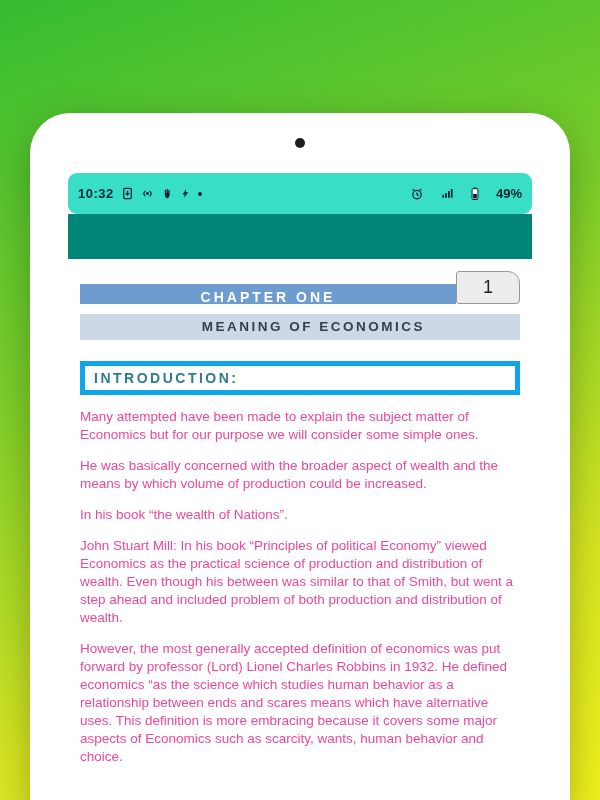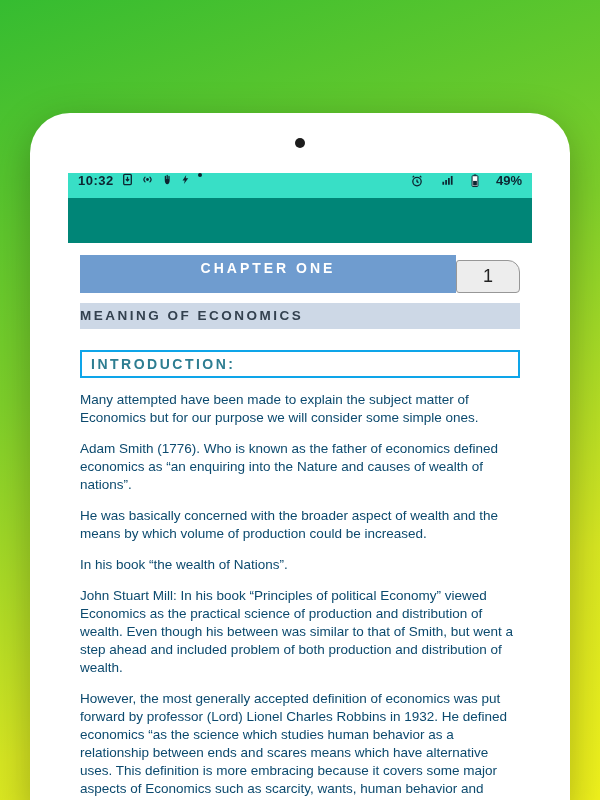--- a/index.html
+++ b/index.html
@@ -7,45 +7,45 @@
   .bg{position:absolute;inset:0;
     background:linear-gradient(160deg,#35bc31 0%,#7ecf2a 40%,#d7e622 75%,#f0f21c 100%);}
   .tablet{position:absolute;left:30px;top:113px;width:540px;height:700px;
     background:#ffffff;border-radius:40px 40px 0 0;
     box-shadow:0 12px 40px rgba(0,0,0,.28);}
   .camera{position:absolute;top:25px;left:50%;transform:translateX(-50%);
     width:10px;height:10px;border-radius:50%;background:#1c1c1c;}
   .screen{position:absolute;left:38px;right:38px;top:60px;bottom:0;
     background:#ffffff;overflow:hidden;}
   
-  .statusbar{height:25px;background:#38dfc6;display:flex;align-items:flex-start;
-    gap:7px;padding:0 10px;color:#0d2531;}
+  .statusbar{height:41px;background:#38dfc6;display:flex;align-items:center;
+    gap:7px;padding:0 10px;color:#0d2531;border-radius:9px;}
   .statusbar .time{font-size:13px;font-weight:700;letter-spacing:.5px;}
   .sicon{display:inline-flex;align-items:center;color:#0d2531;}
   .sicon svg{display:block;}
   .dot-icon{width:4px;height:4px;border-radius:50%;background:#0d2531;}
   .right-group{margin-left:auto;display:flex;align-items:center;gap:16px;}
   .batt-pct{font-size:13px;font-weight:700;}
   
   .appbar{height:45px;background:#008577;}
   
   .content{padding:12px 12px 0 12px;}
   .chapter-row{display:flex;align-items:flex-end;}
-  .chapter-banner{flex:1;height:38px;line-height:26px;background:#6f9ccf;
+  .chapter-banner{flex:1;height:20px;line-height:26px;background:#6f9ccf;
     color:#ffffff;text-align:center;font-weight:700;font-size:14px;
     letter-spacing:3px;}
   .page-tab{width:64px;height:33px;background:#ededed;border:1px solid #979797;
     border-radius:3px 12px 4px 3px;display:flex;align-items:center;
     justify-content:center;font-size:18px;color:#222;box-sizing:border-box;}
   .title-banner{margin-top:10px;height:26px;line-height:26px;background:#cdd8e6;
-    color:#33414f;text-align:left;font-weight:700;font-size:13.5px;
-    letter-spacing:2.5px;}
-  .section-heading{margin-top:21px;border:2px solid #0ea5e9;color:#2d7d91;
+    color:#33414f;text-align:center;font-weight:700;font-size:13.5px;
+    letter-spacing:2.5px;padding-left:27px;}
+  .section-heading{margin-top:21px;border:5px solid #0ea5e9;color:#2d7d91;
     font-weight:700;font-size:14px;letter-spacing:2.5px;padding:4px 9px;}
-  .body-text p{font-size:13.5px;line-height:18px;color:#0c4a6e;margin:13px 0;}
+  .body-text p{font-size:13.5px;line-height:18px;color:#ec4899;margin:13px 0;}
 </style>
 </head>
 <body>
 
 <div class="bg">
   <div class="tablet">
     <div class="camera"></div>
 
     <div class="screen">
 
@@ -108,21 +108,20 @@
           <div class="chapter-banner">CHAPTER ONE</div>
           <div class="page-tab">1</div>
         </div>
 
         <div class="title-banner">MEANING OF ECONOMICS</div>
 
         <div class="section-heading">INTRODUCTION:</div>
 
         <div class="body-text">
           <p>Many attempted have been made to explain the subject matter of Economics but for our purpose we will consider some simple ones.</p>
-          <p>Adam Smith (1776). Who is known as the father of economics defined economics as “an enquiring into the Nature and causes of wealth of nations”.</p>
           <p>He was basically concerned with the broader aspect of wealth and the means by which volume of production could be increased.</p>
           <p>In his book “the wealth of Nations”.</p>
           <p>John Stuart Mill: In his book “Principles of political Economy” viewed Economics as the practical science of production and distribution of wealth. Even though his between was similar to that of Smith, but went a step ahead and included problem of both production and distribution of wealth.</p>
           <p>However, the most generally accepted definition of economics was put forward by professor (Lord) Lionel Charles Robbins in 1932. He defined economics “as the science which studies human behavior as a relationship between ends and scares means which have alternative uses. This definition is more embracing because it covers some major aspects of Economics such as scarcity, wants, human behavior and choice.</p>
         </div>
 
       </div>
     </div>
   </div>
 </div>

